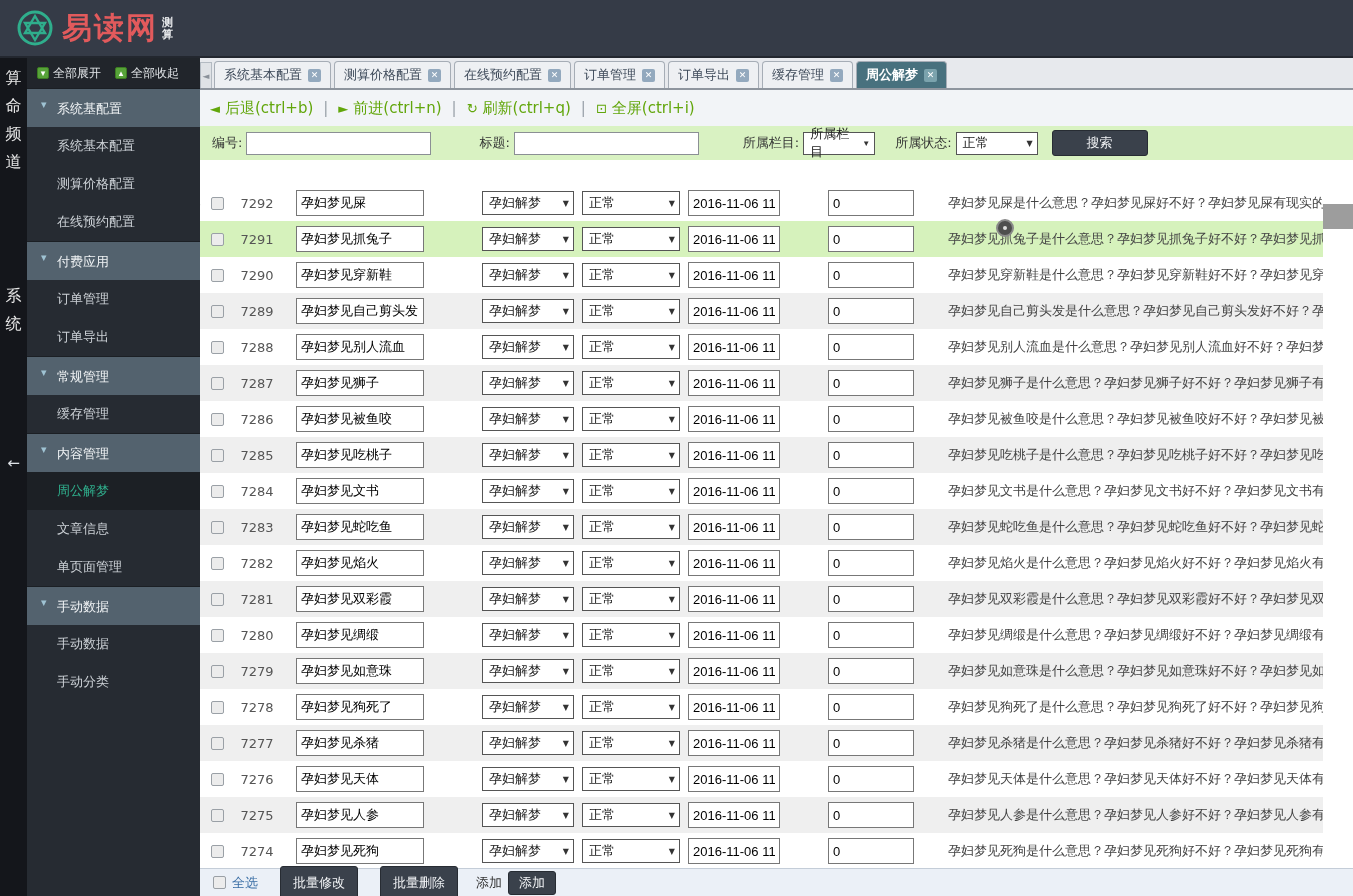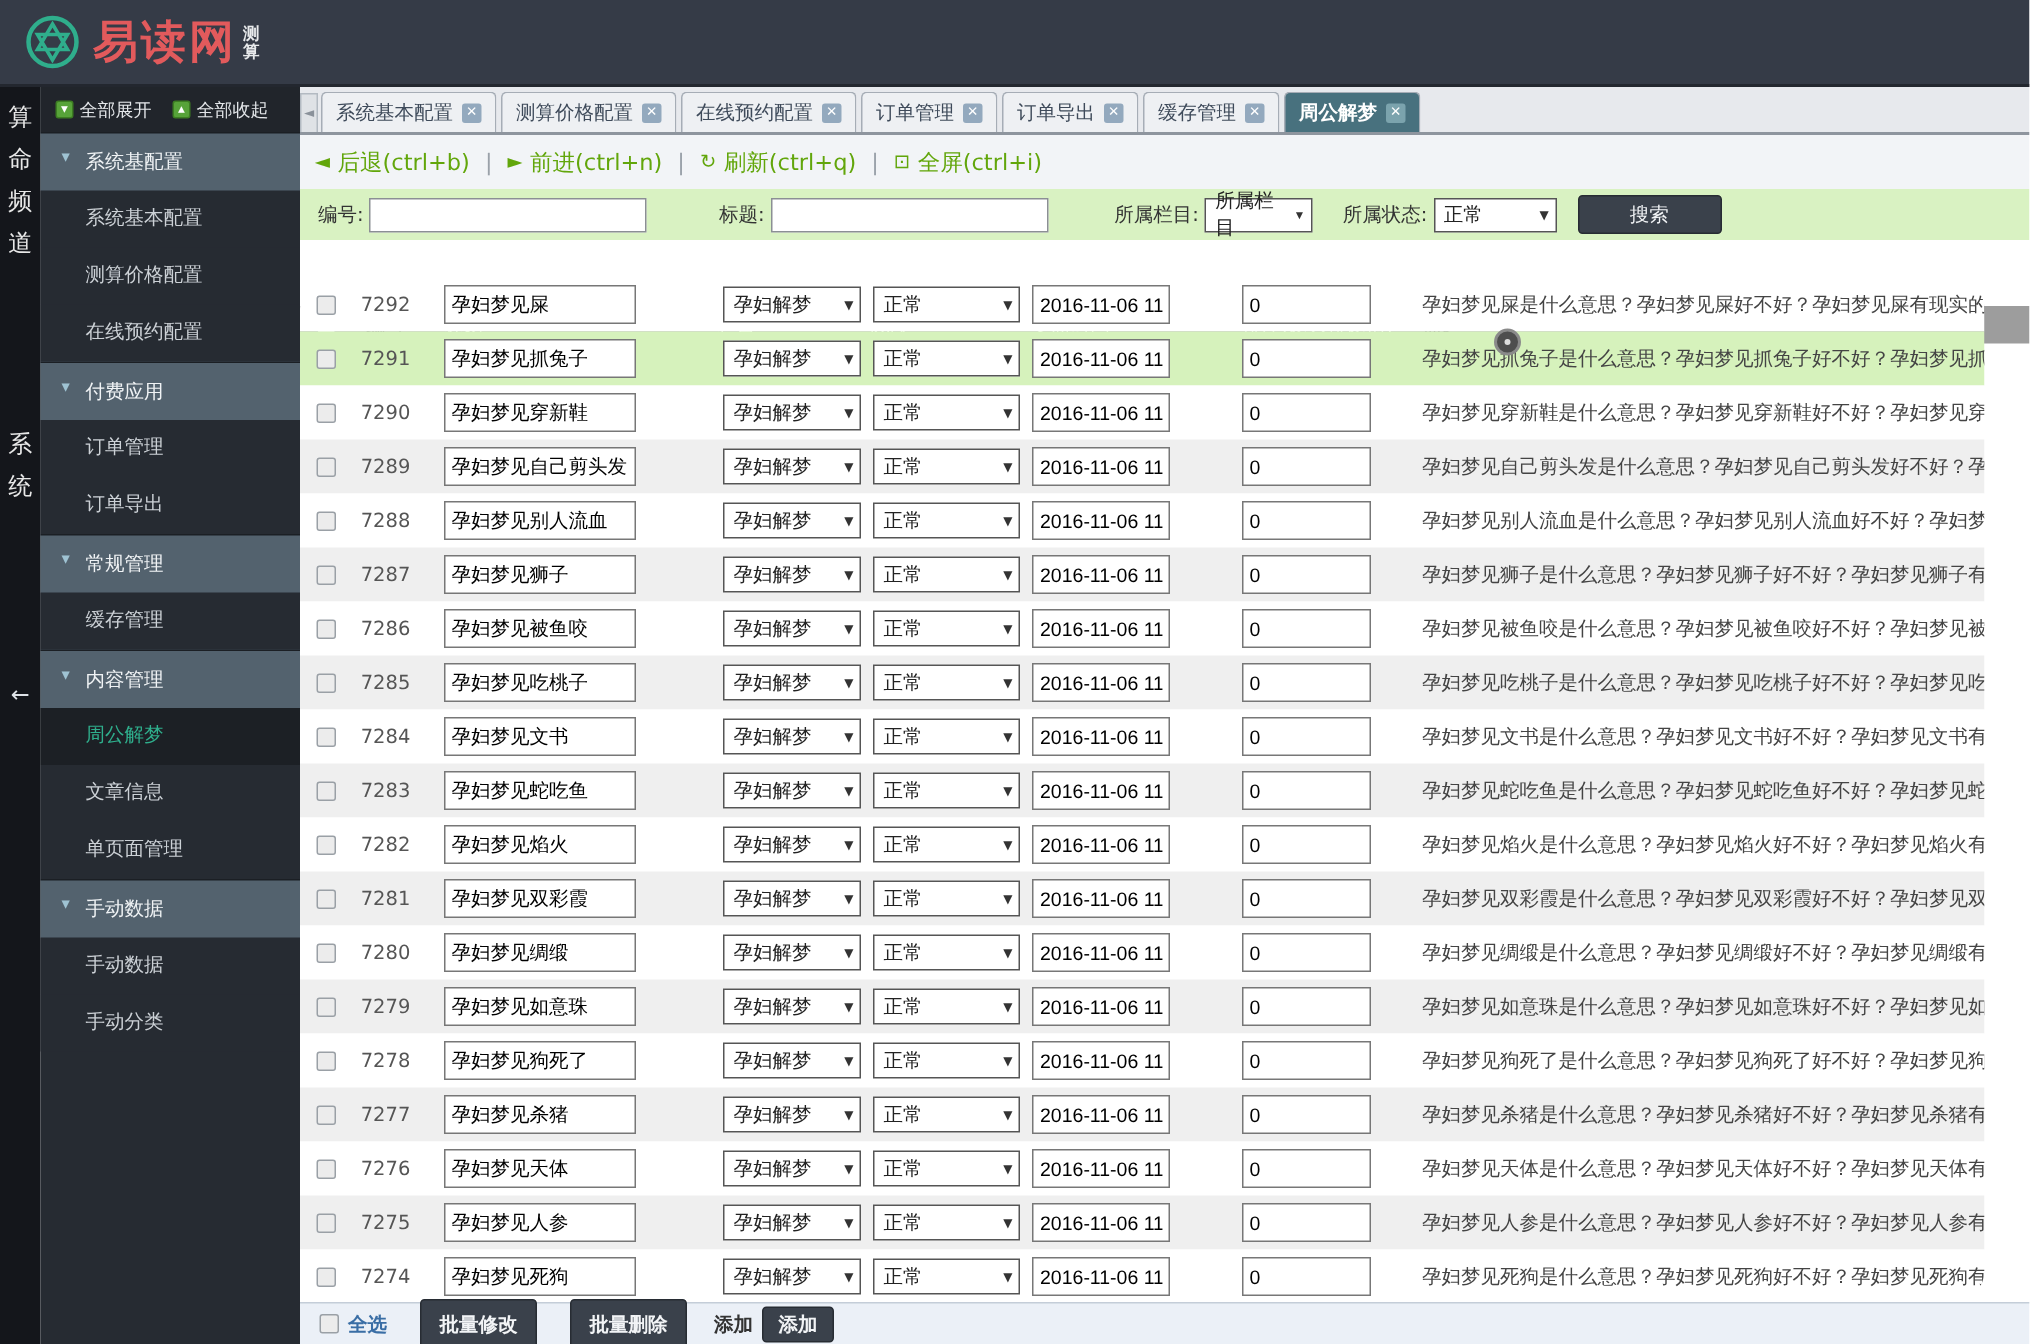--- a/index.html
+++ b/index.html
@@ -74,21 +74,21 @@
   .thead .c-title,.thead .c-col,.thead .c-status,.thead .c-date,.thead .c-sort { padding-left:16px; }
   .thead .c-col,.thead .c-status,.thead .c-date,.thead .c-sort { padding-left:0; }
   .chk { width:13px; height:13px; border:1px solid #9aa0a6; background:#ececec; border-radius:2px; cursor:pointer; }
   .row-input { width:128px; height:24px; border:1px solid #777; background:#fff; font-size:13px; padding:12px 4px; }
   .row-input.date { width:92px; }
   .row-input.sort { width:86px; }
   .row-sel { width:92px; height:24px; }
   .row-sel.status { width:98px; }
 
   
-  .footerbar { position:absolute; left:0; top:810px; width:1153px; height:28px; background:#ebf0f7; border-top:1px solid #c4cdd8; display:flex; align-items:center; font-size:13px;font-weight:bold; }
+  .footerbar { position:absolute; left:0; top:810px; width:1153px; height:28px; background:#ebf0f7; border-top:1px solid #c4cdd8; display:flex; align-items:center; font-size:13px; }
   .footerbar .chk { margin-left:13px; }
   .link-blue { color:#3a6ea5; margin-left:6px; cursor:pointer; }
   .foot-btn { height:24px; padding:16px 12px; margin-left:22px; }
   .foot-btn.del { }
   .add-label { margin-left:18px; color:#333; }
   .foot-btn.add { margin-left:6px; padding:0 10px; }
 
   
   .cursor-dot { position:absolute; left:996px; top:219px; width:18px; height:18px; border-radius:50%; background:#4e4e4e; border:2px solid #8a8a8a; }
   .cursor-dot::after { content:""; position:absolute; left:5px; top:5px; width:4px; height:4px; border-radius:50%; background:#ddd; }

